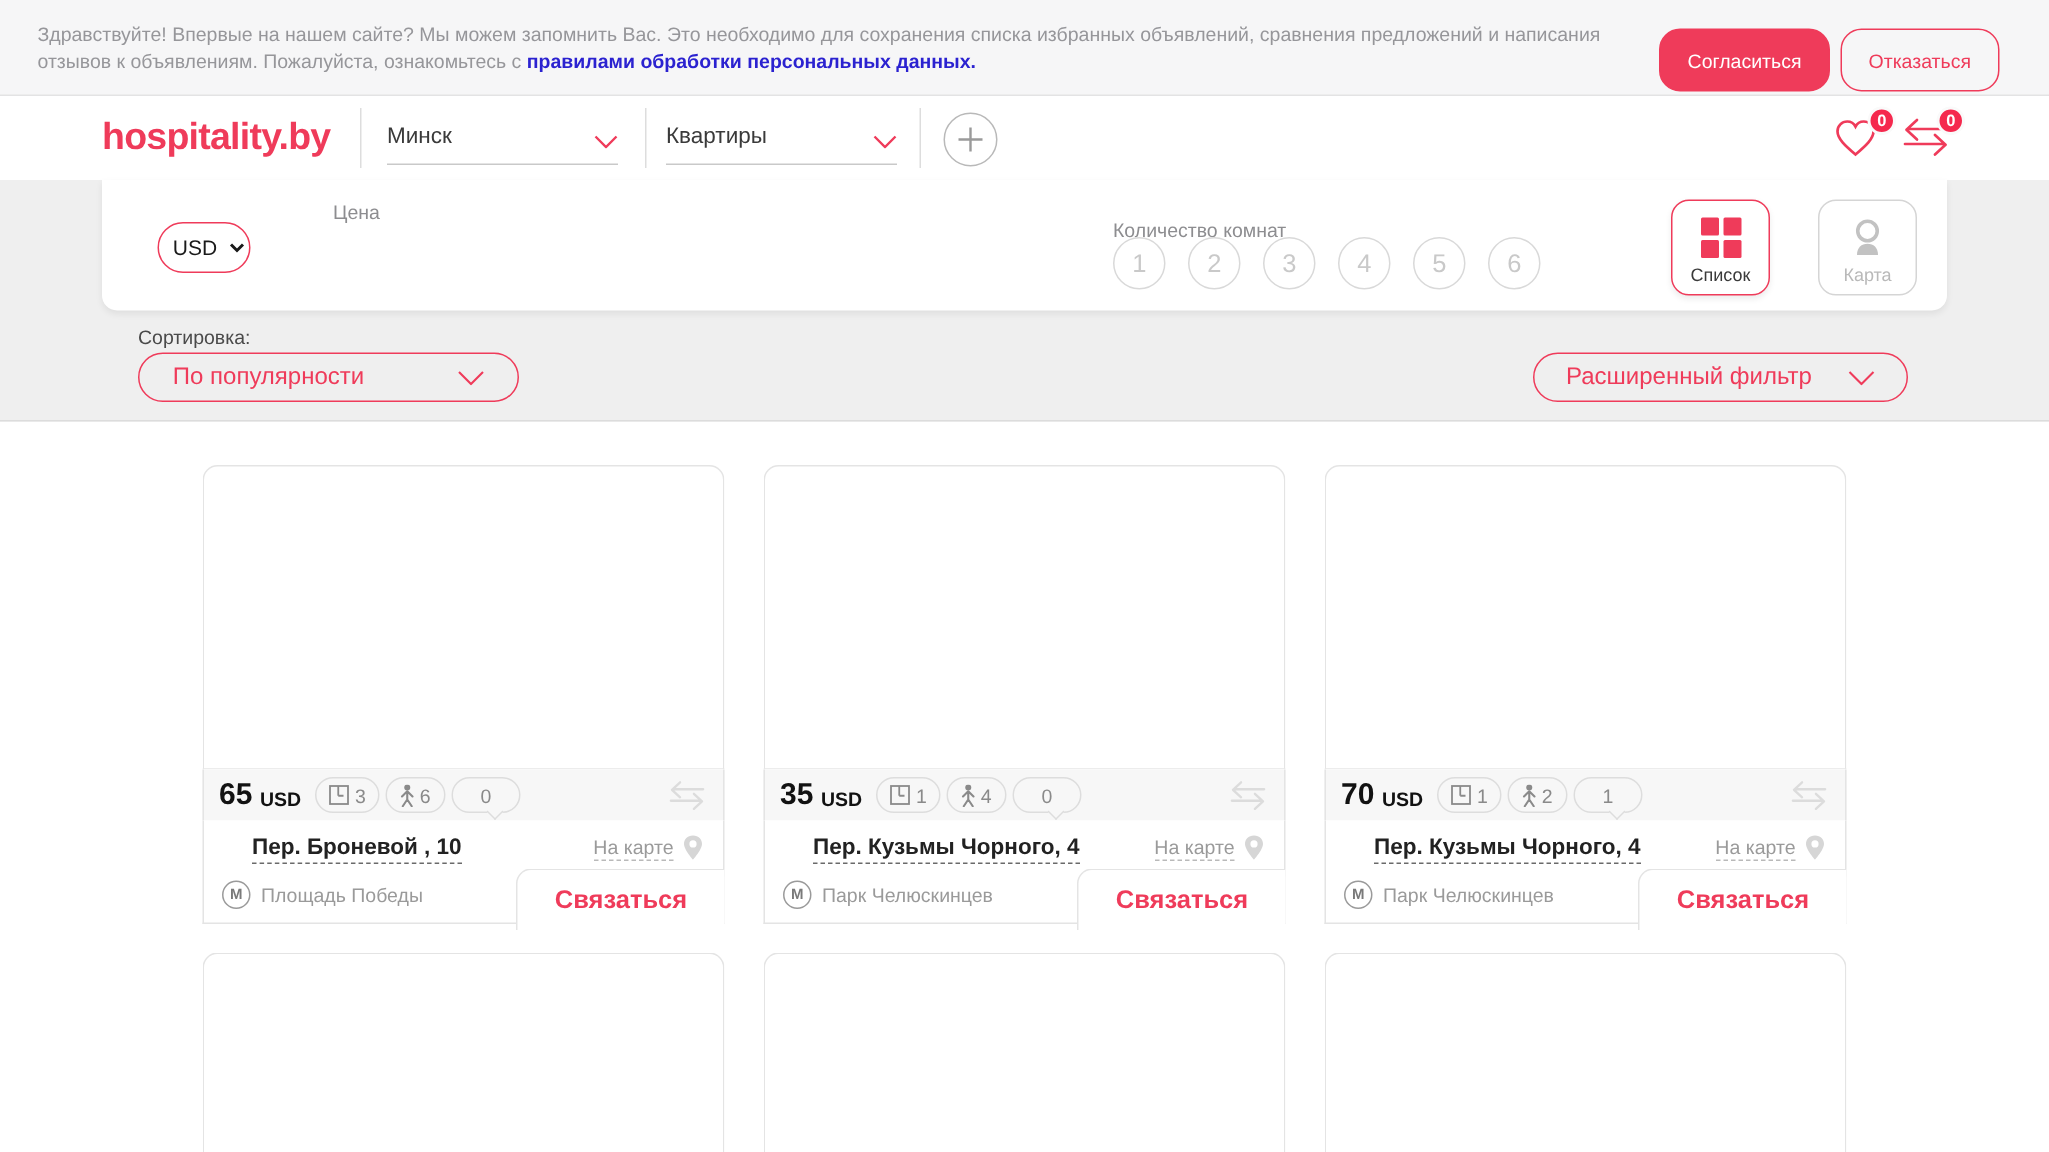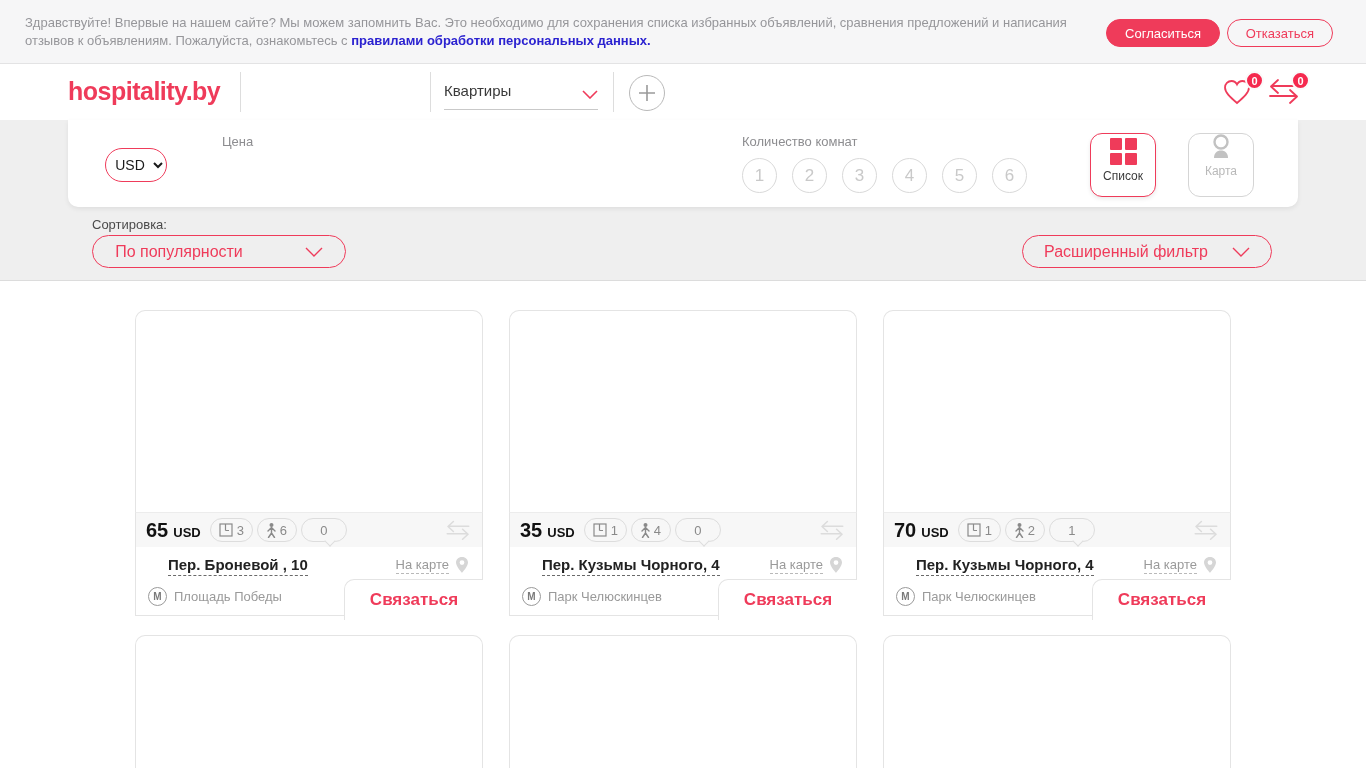--- a/index.html
+++ b/index.html
@@ -6,21 +6,21 @@
   html,body { width:1366px; height:768px; overflow:hidden; background:#fff;
               font-family:"Liberation Sans", sans-serif; }
 
   
   .banner { position:absolute; left:0; top:0; width:1366px; height:64px;
             background:#f6f6f7; border-bottom:1px solid #e3e3e4; }
   .banner-text { position:absolute; left:25px; top:14px; width:1045px;
                  font-size:13px; line-height:18px; color:#96969a; }
   .banner-link { color:#2b22d0; font-weight:bold; text-decoration:none; cursor:pointer; }
   .pill-btn { display:inline-flex; align-items:center; justify-content:center;
-              height:28px; padding:0 18px; border-radius:14px; font-size:13px; cursor:pointer; }
+              height:42px; padding:0 18px; border-radius:14px; font-size:13px; cursor:pointer; }
   .btn-accept { position:absolute; right:146px; top:19px; background:#ef3b5a;
                 color:#fff; border:1px solid #ef3b5a; }
   .btn-decline { position:absolute; right:33px; top:19px; background:transparent;
                  color:#ef3b5a; border:1px solid #ef3b5a; }
 
   
   .header { position:absolute; left:0; top:64px; width:1366px; height:56px; background:#fff; }
   .logo { position:absolute; left:68px; top:13px; font-size:25px; font-weight:bold;
           color:#ef3b5a; letter-spacing:-0.5px; cursor:pointer;text-align:center; }
   .vdiv { position:absolute; top:8px; width:1px; height:40px; background:#ddd; }
@@ -49,21 +49,21 @@
                      font-size:14px; color:#1a1a1a; text-align:center; cursor:pointer;
                      font-family:"Liberation Sans", sans-serif;
                      appearance:auto; padding:0 4px; }
   .flt-label { position:absolute; font-size:13px; color:#8d8d90; }
   .room-circles { position:absolute; left:674px; top:38px; display:flex; gap:15px; }
   .room-circle { width:35px; height:35px; border-radius:50%; border:1px solid #d9d9d9;
                  color:#c9c9c9; font-size:17px; display:flex; align-items:center;
                  justify-content:center; cursor:pointer; background:#fff; }
   .view-btn { position:absolute; top:13px; width:66px; height:64px; border-radius:12px;
               background:#fff; display:flex; flex-direction:column; align-items:center;
-              padding-bottom:6px; cursor:pointer; }
+              justify-content:flex-end; padding-bottom:6px; cursor:pointer;margin-left:24px; }
   .view-btn .vlabel { font-size:12px; margin-top:4px; }
   .view-list { left:1022px; border:1.5px solid #ef3b5a; box-shadow:0 2px 4px rgba(0,0,0,.08); }
   .view-list .vlabel { color:#3a3a3a; }
   .view-map { left:1120px; border:1.5px solid #d5d5d5; }
   .view-map .vlabel { color:#b9b9b9; }
   .grid-ico { display:grid; grid-template-columns:12px 12px; grid-template-rows:12px 12px;
               gap:3px; margin-top:4px; }
   .grid-ico span { background:#ef3b5a; border-radius:1px; }
 
   .sort-label { position:absolute; left:92px; top:97px; font-size:13px; color:#4a4a4a; }
@@ -119,20 +119,26 @@
 
 <div class="banner">
   <div class="banner-text"><span>Здравствуйте! Впервые на нашем сайте? Мы можем запомнить Вас. Это необходимо для сохранения списка избранных объявлений, сравнения предложений и написания отзывов к объявлениям. Пожалуйста, ознакомьтесь с </span><a class="banner-link">правилами обработки персональных данных.</a></div>
   <div class="pill-btn btn-accept">Согласиться</div>
   <div class="pill-btn btn-decline">Отказаться</div>
 </div>
 
 <div class="header">
   <div class="logo">hospitality.by</div>
   <div class="vdiv" style="left:240px"></div>
+  <div class="hdr-select" style="left:258px">
+    <span class="lbl">Минск</span>
+    <svg width="16" height="9" viewBox="0 0 16 9">
+      <polyline points="1,1 8,8 15,1" fill="none" stroke="#ef3b5a" stroke-width="1.6"></polyline>
+      </svg>
+  </div>
   <div class="vdiv" style="left:430px"></div>
   <div class="hdr-select" style="left:444px">
     <span class="lbl">Квартиры</span>
     <svg width="16" height="9" viewBox="0 0 16 9">
       <polyline points="1,1 8,8 15,1" fill="none" stroke="#ef3b5a" stroke-width="1.6"></polyline>
       </svg>
   </div>
   <div class="vdiv" style="left:613px"></div>
   <div class="plus-btn">
     <svg width="18" height="18" viewBox="0 0 18 18">
@@ -153,21 +159,21 @@
     <span class="cnt-badge">0</span>
   </div>
 </div>
 
 <div class="filter-zone">
   <div class="filter-card">
     <select class="currency-select">
       <option>USD</option>
     </select>
     <span class="flt-label" style="left:154px; top:14px">Цена</span>
-    <span class="flt-label" style="left:674px; top:14px">Количество комнат</span>
+    <span class="flt-label" style="left:674px; top:26px">Количество комнат</span>
     <div class="room-circles">
       <div class="room-circle">1</div>
       <div class="room-circle">2</div>
       <div class="room-circle">3</div>
       <div class="room-circle">4</div>
       <div class="room-circle">5</div>
       <div class="room-circle">6</div>
     </div>
     <div class="view-btn view-list">
       <span class="grid-ico">

